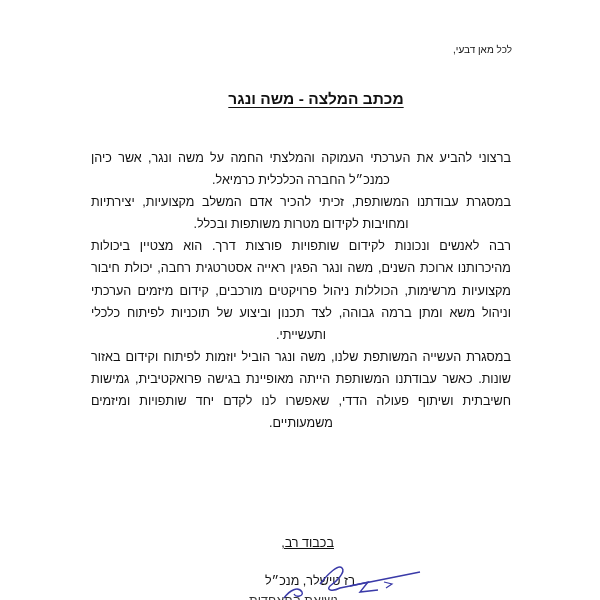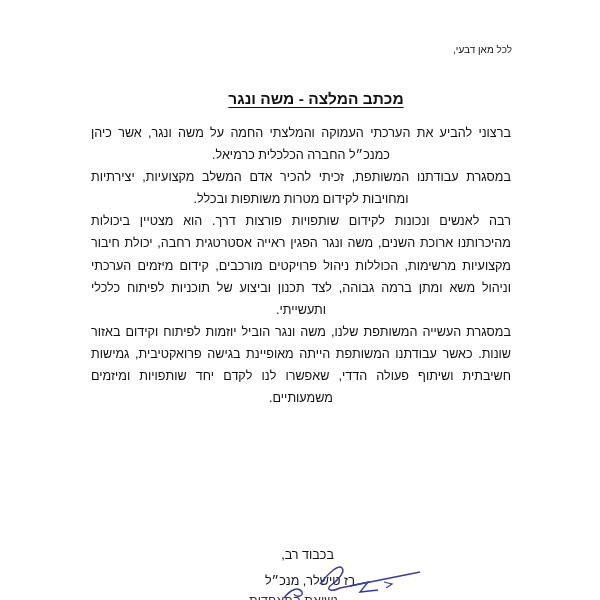--- a/index.html
+++ b/index.html
@@ -13,30 +13,30 @@
   .greeting {
     position: absolute; top: 42px; right: 88px;
     font-size: 10px; line-height: 16px; white-space: nowrap;
   }
   .title {
     position: absolute; top: 89px; left: 0; width: 600px; text-align: center;
     font-size: 15.5px; font-weight: bold; text-decoration: underline;
     text-underline-offset: 3px; line-height: 20px; white-space: nowrap; padding-left: 16px;
   }
   .body-lines {
-    position: absolute; top: 122px; right: 89px; width: 420px;
+    position: absolute; top: 147px; right: 89px; width: 420px;
   }
   .line {
     font-size: 12.6px; line-height: 22.1px; height: 22.1px;
     white-space: nowrap; text-align: center;
   }
   .line.justify { text-align: justify; text-align-last: justify; }
   .closing {
-    position: absolute; top: 547px; right: 266px;
-    font-size: 12.6px; line-height: 16px; white-space: nowrap;
+    position: absolute; top: 535px; right: 266px;
+    font-size: 12.6px; line-height: 16px; white-space: nowrap; text-decoration: underline;
   }
   .signer {
     position: absolute; top: 573px; right: 245px;
     font-size: 12.6px; line-height: 16px; white-space: nowrap;
   }
   .signer-title {
     position: absolute; top: 593px; right: 262px;
     font-size: 12.6px; line-height: 16px; white-space: nowrap; color: #333;
   }
   .signature {

